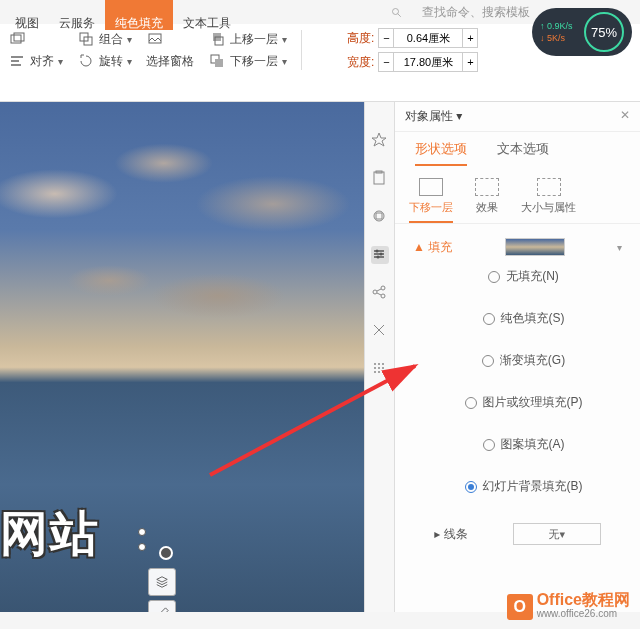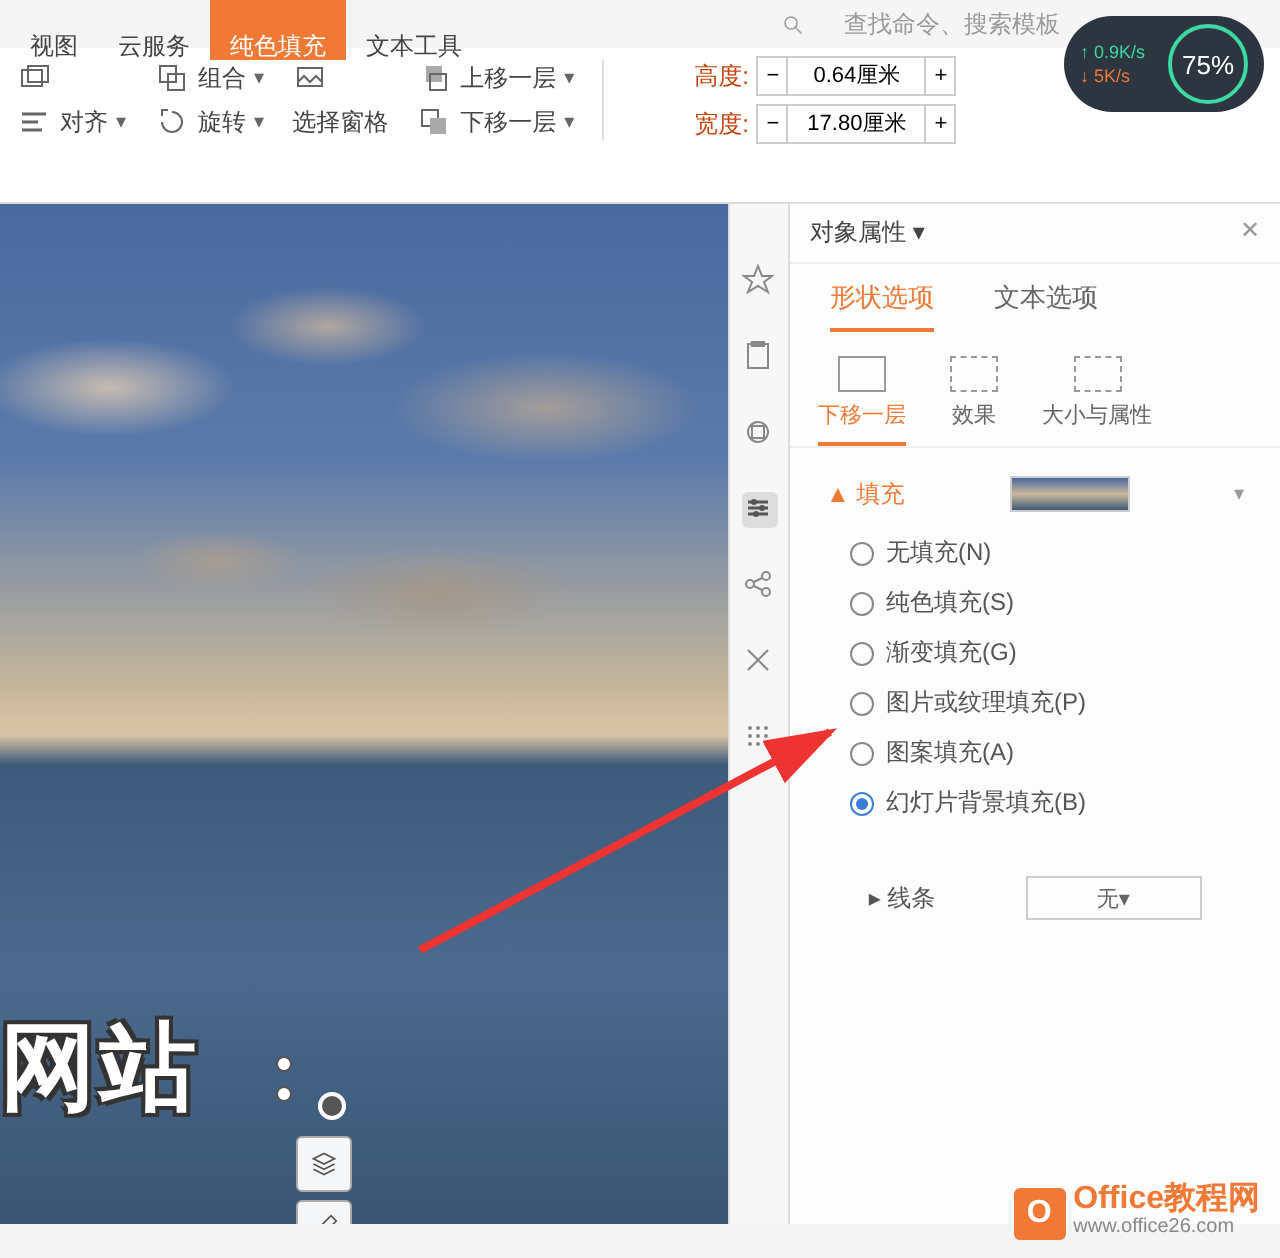--- a/index.html
+++ b/index.html
@@ -63,21 +63,21 @@
     .pp-sub { display: flex; flex-direction: column; align-items: center; gap: 4px; cursor: pointer; padding-bottom: 6px; }
     .pp-sub.active { color: #f07935; border-bottom: 2px solid #f07935; }
     .pp-sub-icon { width: 24px; height: 18px; border: 1px solid #999; }
     .pp-sub-label { font-size: 11px; color: #666; }
     .pp-sub.active .pp-sub-label { color: #f07935; }
     
     .fill-section { padding: 14px 18px; }
     .fill-head { display: flex; align-items: center; justify-content: space-between; margin-bottom: 12px; }
     .fill-title { font-size: 12px; color: #f07935; }
     .fill-swatch { width: 60px; height: 18px; background: linear-gradient(180deg,#4a6a9e,#c9b89a 50%,#3d5a7a); border: 1px solid #ccc; }
-    .radios { display: flex; flex-direction: column; gap: 8px; padding-left: 12px; }
+    .radios { display: flex; flex-direction: column; gap: 25px; padding-left: 12px; align-items: center; }
     .radio-row { display: flex; align-items: center; gap: 6px; font-size: 12px; color: #555; cursor: pointer; }
     .rb { width: 12px; height: 12px; border: 1px solid #888; border-radius: 50%; display: inline-flex; align-items: center; justify-content: center; }
     .rb.checked { border-color: #3a7ed6; }
     .rb.checked::after { content: ""; width: 6px; height: 6px; background: #3a7ed6; border-radius: 50%; }
     
     .line-section { padding: 14px 18px; display: flex; align-items: center; justify-content: center; gap: 45px; }
     .line-title { font-size: 12px; color: #555; }
     .line-select { width: 88px; height: 22px; border: 1px solid #ccc; display: flex; align-items: center; justify-content: center; font-size: 11px; color: #666; }
     
     .red-arrow { position: absolute; pointer-events: none; }

